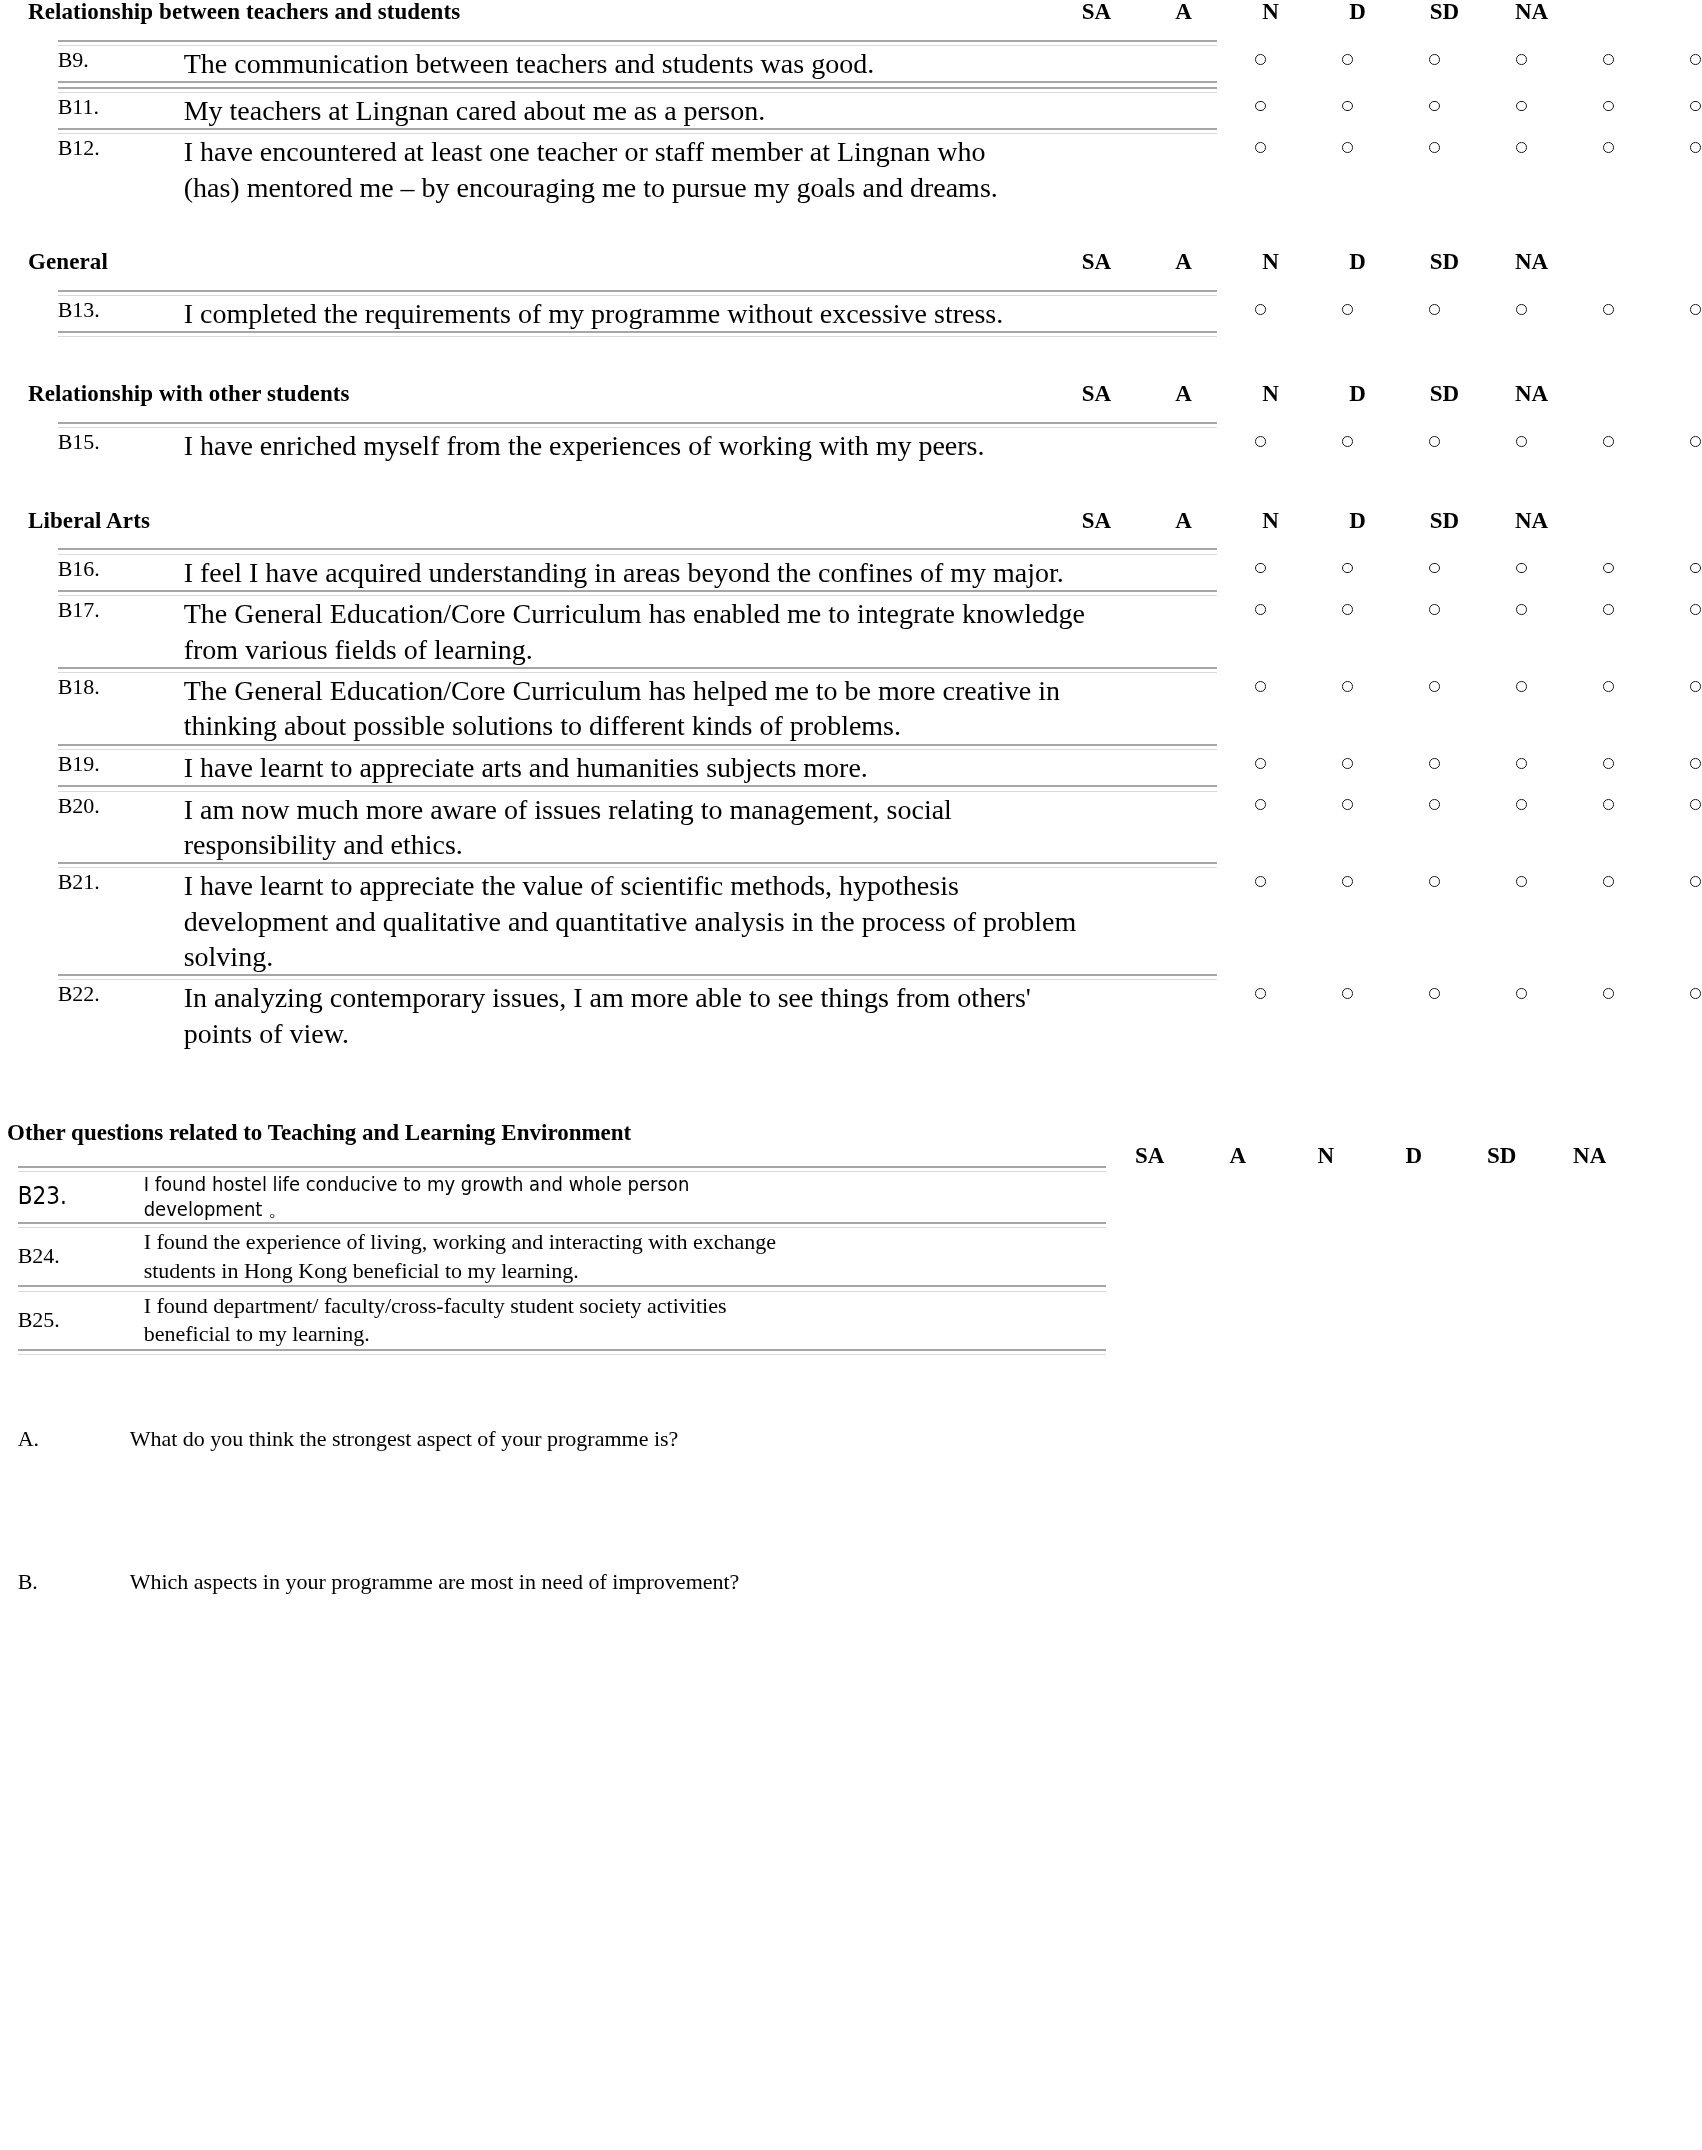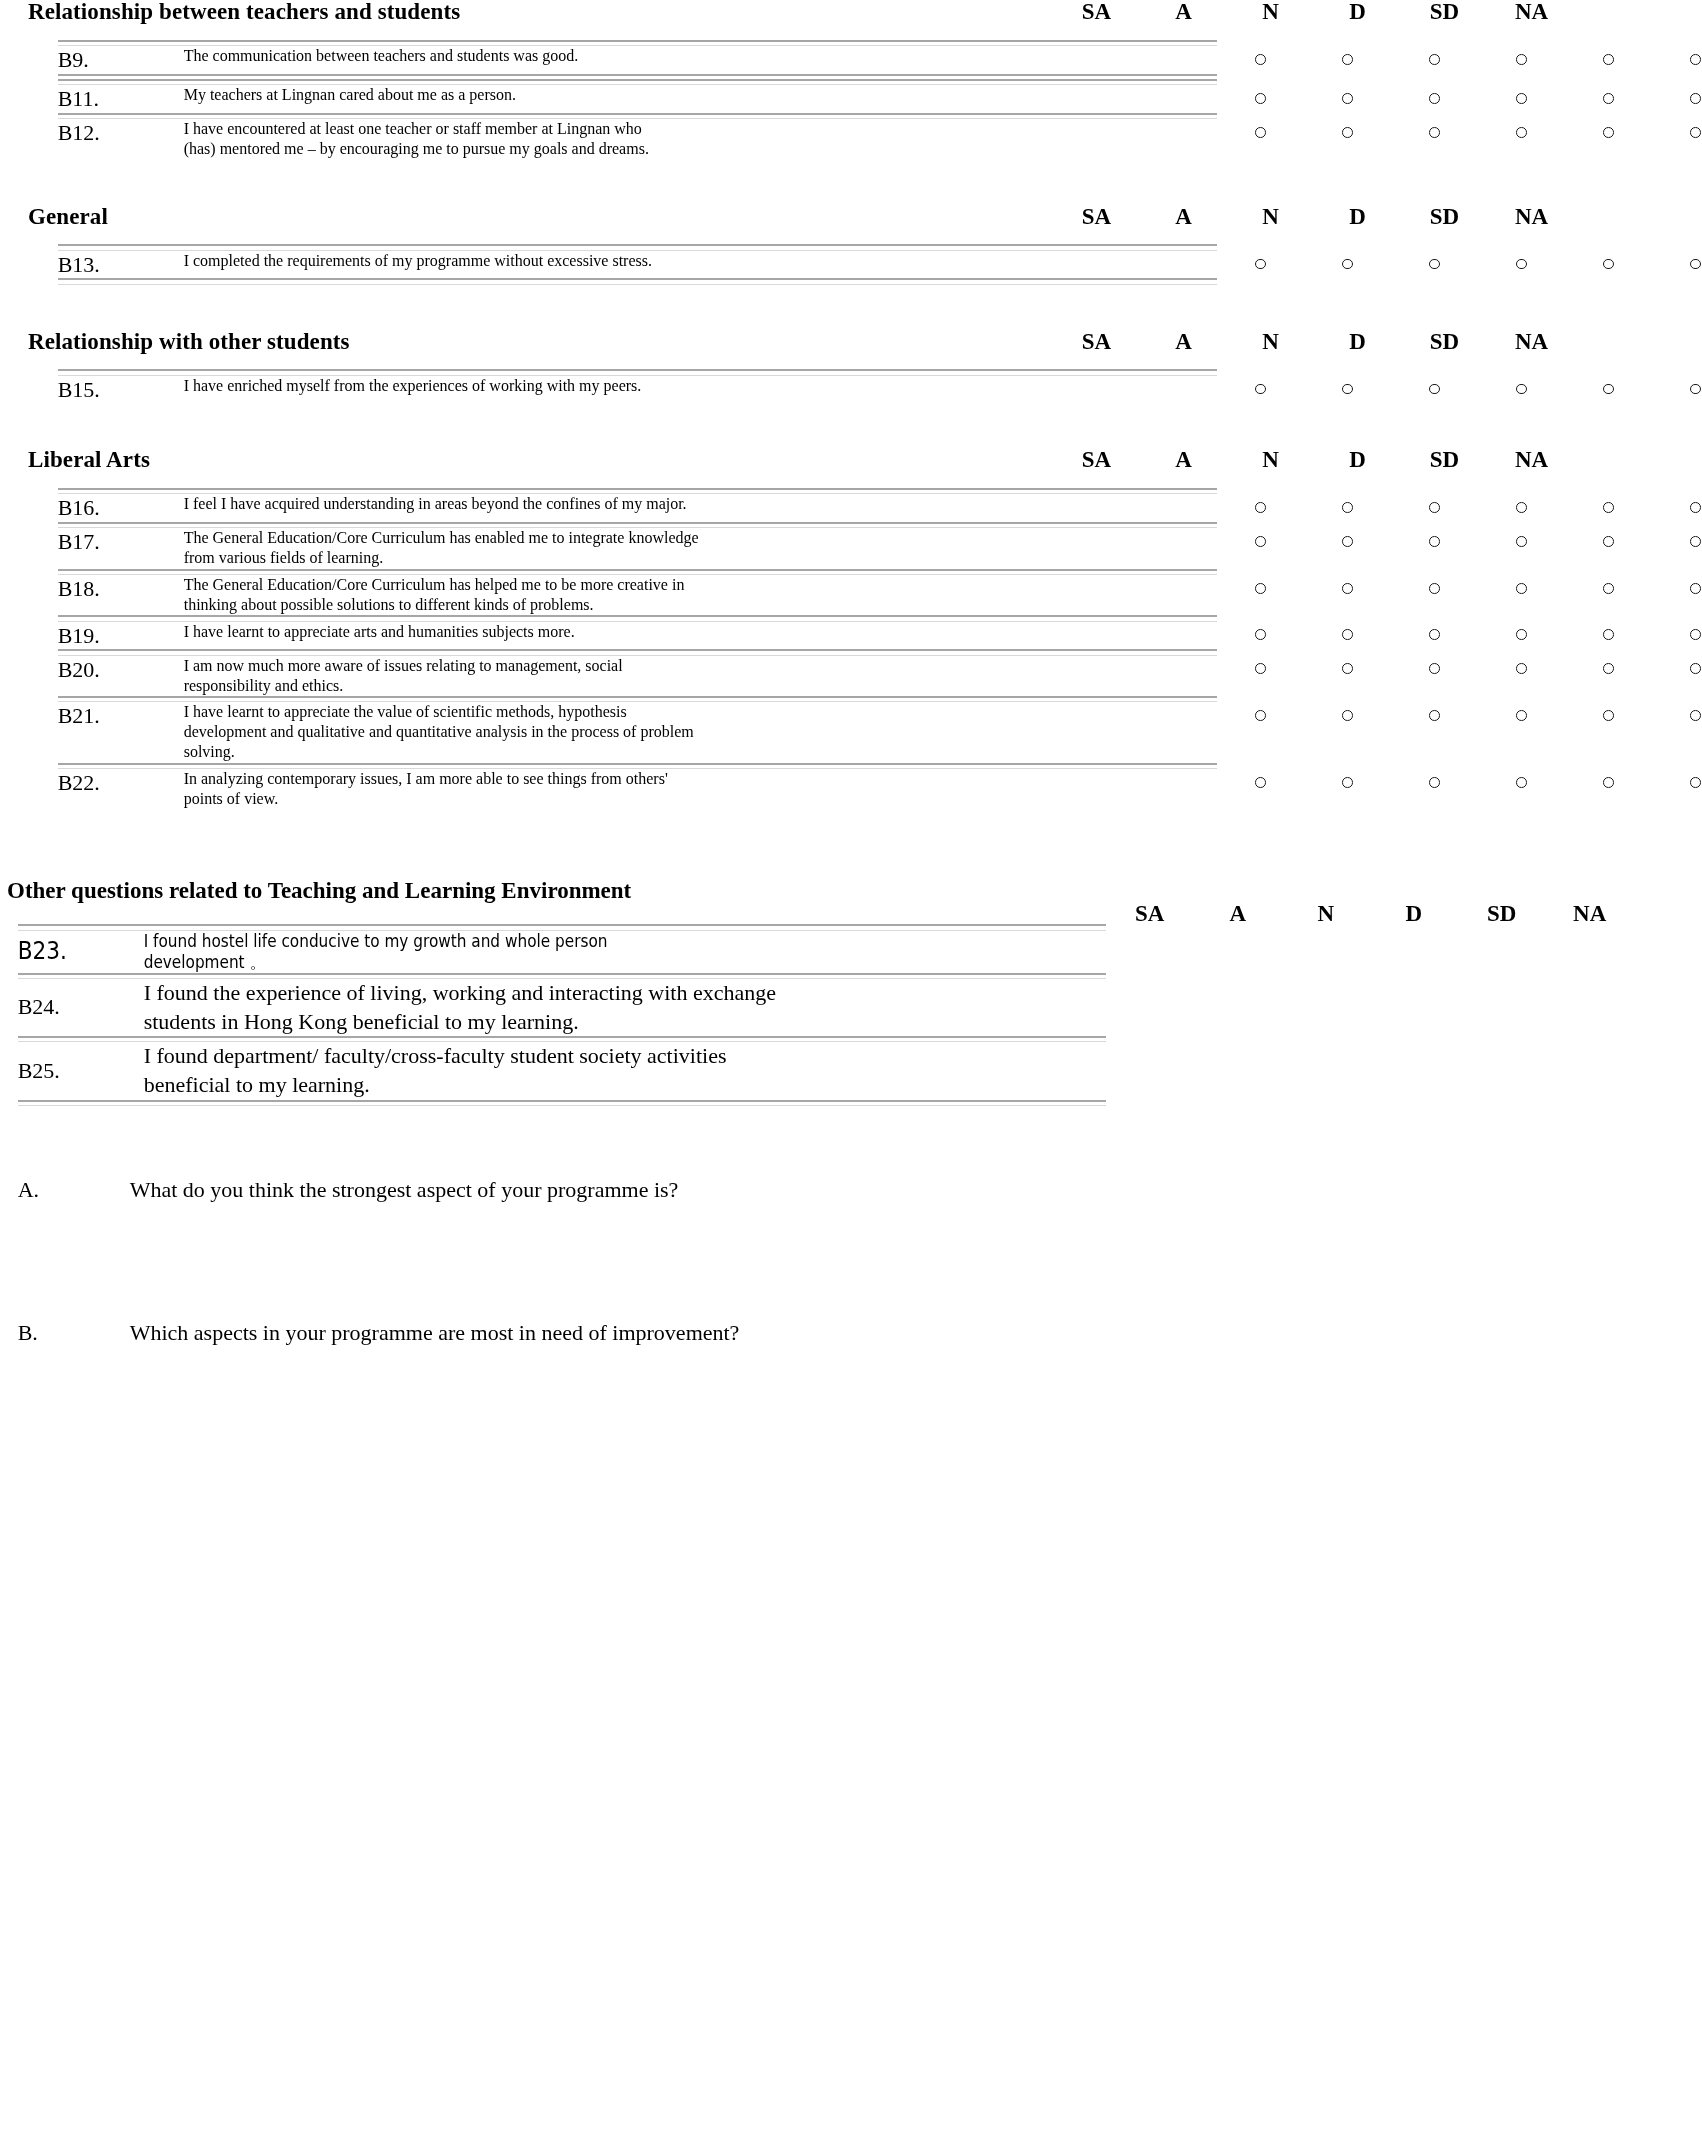--- a/index.html
+++ b/index.html
@@ -85,21 +85,21 @@
   }
 
   .q-code {
     font-size: 22px;
     line-height: 1.26;
     padding-top: 6.5px;
     padding-bottom: 6.5px;
     white-space: nowrap;
   }
   .q-text {
-    font-size: 16px;
+    font-size: 28px;
     line-height: 1.26;
     padding-top: 6.5px;
     padding-bottom: 6.5px;
   }
   .q-text .line { display: block; }
 
   .opt {
     text-align: center;
     font-size: 18.6px;
     line-height: 1.26;
@@ -169,21 +169,21 @@
   }
   .o-text {
     font-size: 22px;
     line-height: 1.30;
     padding-top: 7.4px;
     padding-bottom: 7.4px;
     vertical-align: top;
   }
   .o-text.sans {
     font-family: "DejaVu Sans Condensed", "Liberation Sans", sans-serif;
-    font-size: 17px;
+    font-size: 20px;
     line-height: 1.24;
   }
   .o-code.sans {
     font-family: "DejaVu Sans Condensed", "Liberation Sans", sans-serif;
     font-size: 24px;
   }
   .o-text .line { display: block; }
   .o-opt {
     text-align: center;
     vertical-align: middle;

